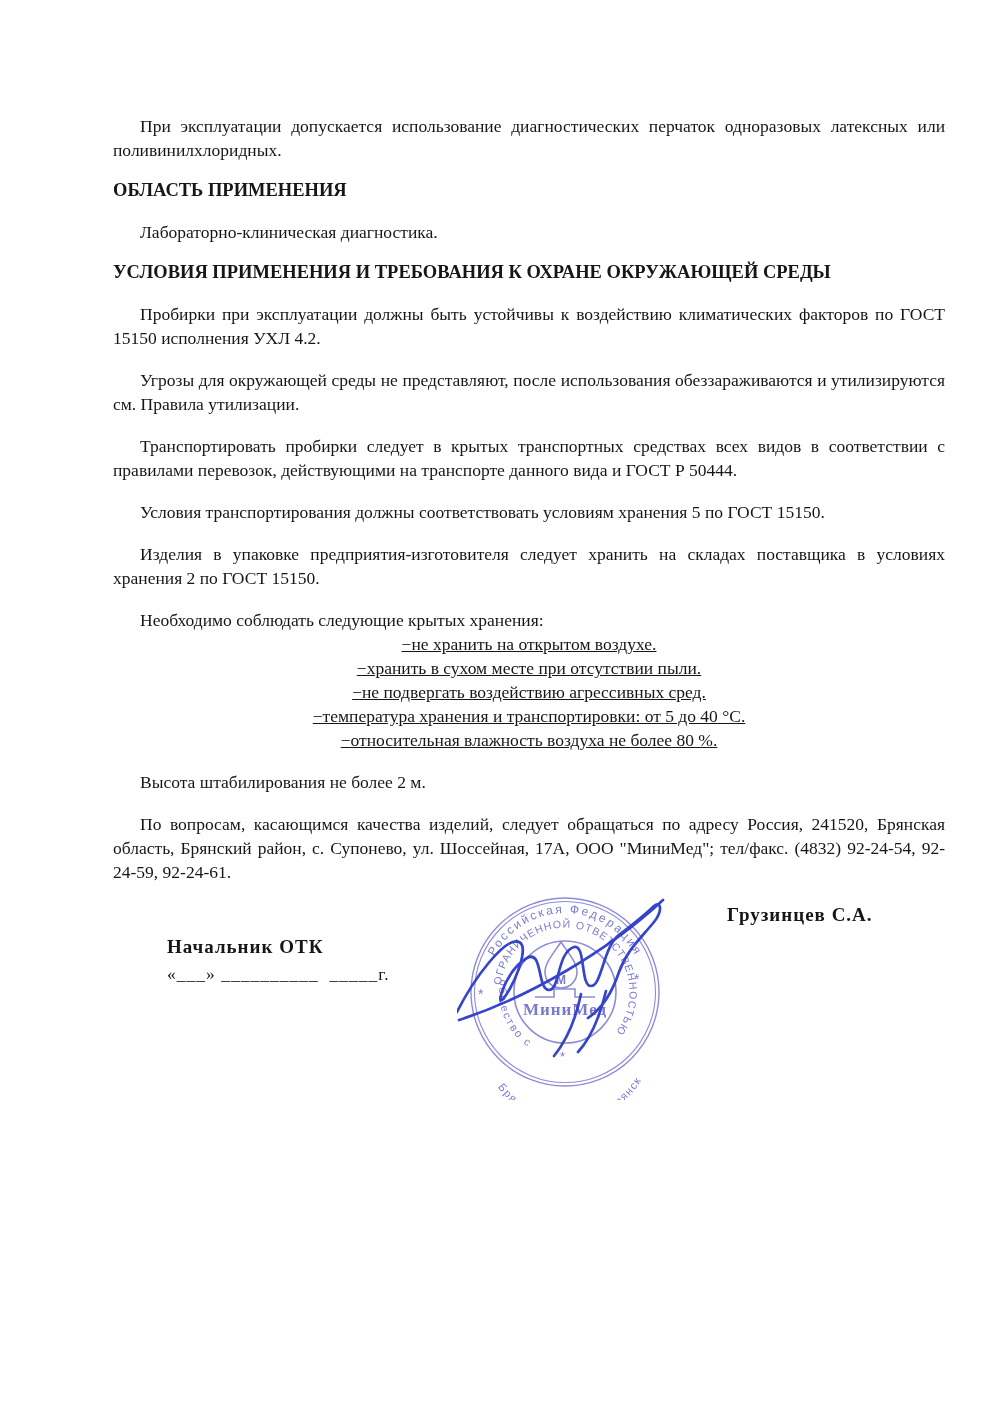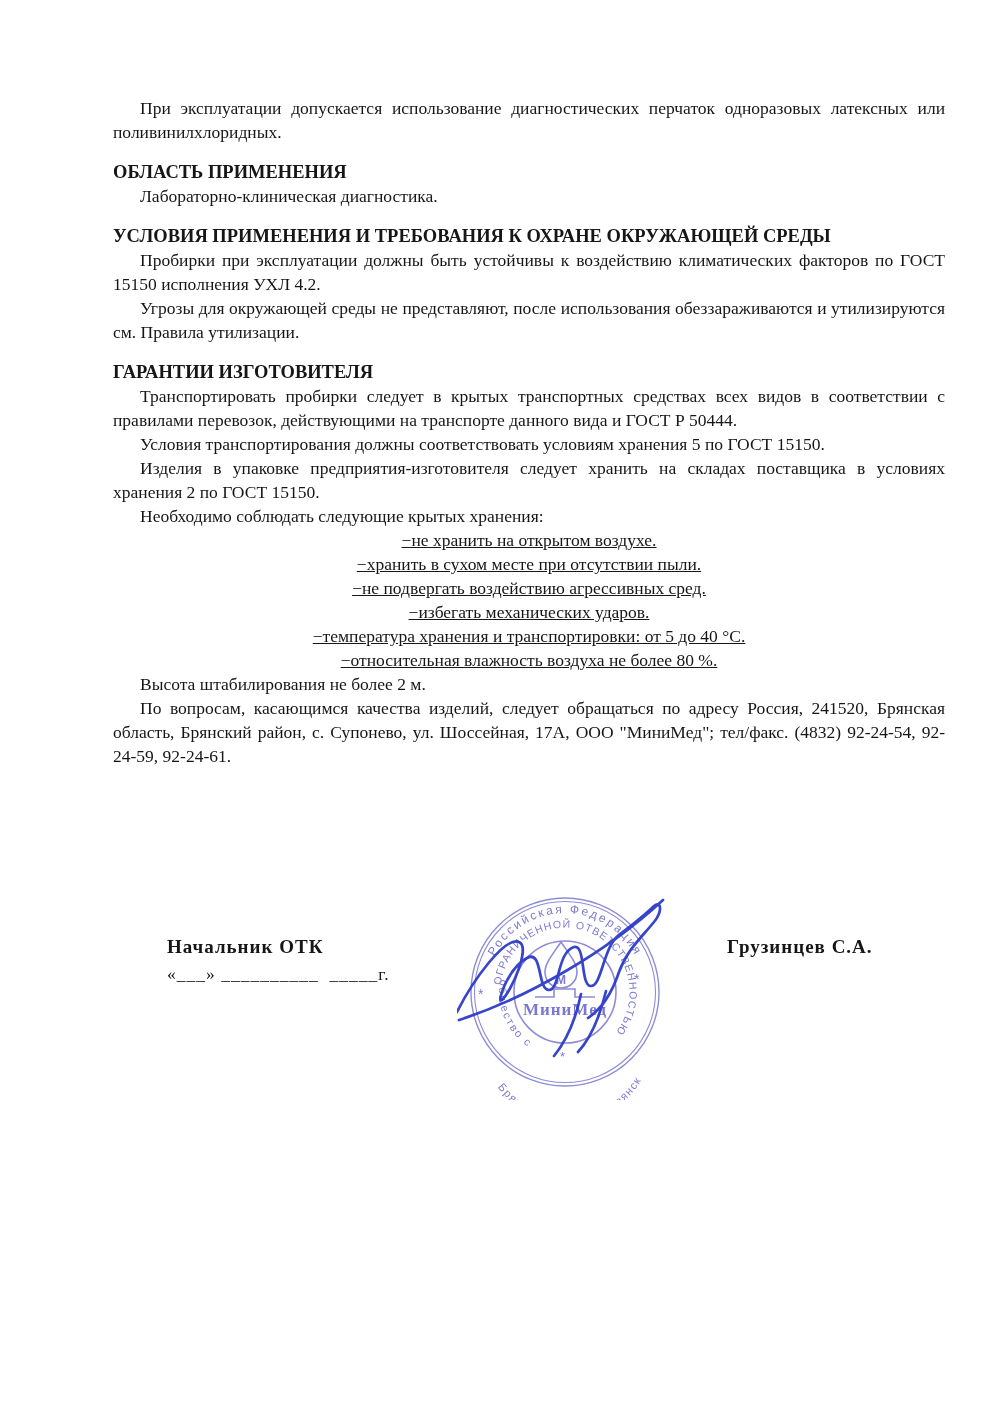--- a/index.html
+++ b/index.html
@@ -13,40 +13,40 @@
     overflow:hidden;
   }
   .content{
     position:absolute;
     left:113px;top:96px;
     width:832px;
     font-size:17.5px;
     line-height:24px;
   }
   .content p{margin:0;text-align:justify;}
-  .content p.indent{text-indent:27px;}
+  .content p.indent{text-indent:27px;margin-top:18px;}
   .content p.li{text-indent:0;text-align:center;text-decoration:underline;}
   .content h2{
     margin:16px 0 0 0;
     font-size:18.5px;
     line-height:24px;
     font-weight:bold;
     text-align:left;
     white-space:nowrap;
   }
   .sig-title{
     position:absolute;left:167px;top:936px;
     font-size:19px;font-weight:bold;letter-spacing:1px;
   }
   .sig-date{
     position:absolute;left:167px;top:964px;
     font-size:17.5px;letter-spacing:1px;white-space:pre;
   }
   .sig-name{
-    position:absolute;left:727px;top:936px;
+    position:absolute;left:727px;top:904px;
     font-size:19px;font-weight:bold;letter-spacing:1px;
   }
   .stamp-svg{
     position:absolute;left:457px;top:884px;
     width:216px;height:216px;
   }
   .stamp-g{opacity:0.82;}
   .stamp-ring{fill:none;stroke:#7673cc;}
   .stamp-text{fill:#5f5cc4;font-family:"Liberation Sans","DejaVu Sans",sans-serif;}
   .sig-g{fill:none;stroke:#2d3cc8;stroke-width:2.7;stroke-linecap:round;opacity:0.95;}
@@ -59,31 +59,29 @@
   <div class="content">
     <p class="indent">При эксплуатации допускается использование диагностических перчаток одноразовых латексных или поливинилхлоридных.</p>
 
     <h2>ОБЛАСТЬ ПРИМЕНЕНИЯ</h2>
     <p class="indent">Лабораторно-клиническая диагностика.</p>
 
     <h2>УСЛОВИЯ ПРИМЕНЕНИЯ И ТРЕБОВАНИЯ К ОХРАНЕ ОКРУЖАЮЩЕЙ СРЕДЫ</h2>
     <p class="indent">Пробирки при эксплуатации должны быть устойчивы к воздействию климатических факторов по ГОСТ 15150 исполнения УХЛ 4.2.</p>
     <p class="indent">Угрозы для окружающей среды не представляют, после использования обеззараживаются и утилизируются см. Правила утилизации.</p>
 
-    <h2>ГАРАНТИИ ИЗГОТОВИТЕЛЯ</h2>
 
     <p class="indent">Транспортировать пробирки следует в крытых транспортных средствах всех видов в соответствии с правилами перевозок, действующими на транспорте данного вида и ГОСТ Р 50444.</p>
     <p class="indent">Условия транспортирования должны соответствовать условиям хранения 5 по ГОСТ 15150.</p>
     <p class="indent">Изделия в упаковке предприятия-изготовителя следует хранить на складах поставщика в условиях хранения 2 по ГОСТ 15150.</p>
     <p class="indent">Необходимо соблюдать следующие крытых хранения:</p>
 
     <p class="li">−не хранить на открытом воздухе.</p>
     <p class="li">−хранить в сухом месте при отсутствии пыли.</p>
     <p class="li">−не подвергать воздействию агрессивных сред.</p>
-    <p class="li">−избегать механических ударов.</p>
     <p class="li">−температура хранения и транспортировки: от 5 до 40 °С.</p>
     <p class="li">−относительная влажность воздуха не более 80 %.</p>
 
     <p class="indent">Высота штабилирования не более 2 м.</p>
     <p class="indent">По вопросам, касающимся качества изделий, следует обращаться по адресу Россия, 241520, Брянская область, Брянский район, с. Супонево, ул. Шоссейная, 17А, ООО "МиниМед"; тел/факс. (4832) 92-24-54, 92-24-59, 92-24-61.</p>
   </div>
 
   <div class="sig-title">Начальник ОТК</div>
   <div class="sig-date">«___» __________  _____г.</div>
   <div class="sig-name">Грузинцев С.А.</div>

